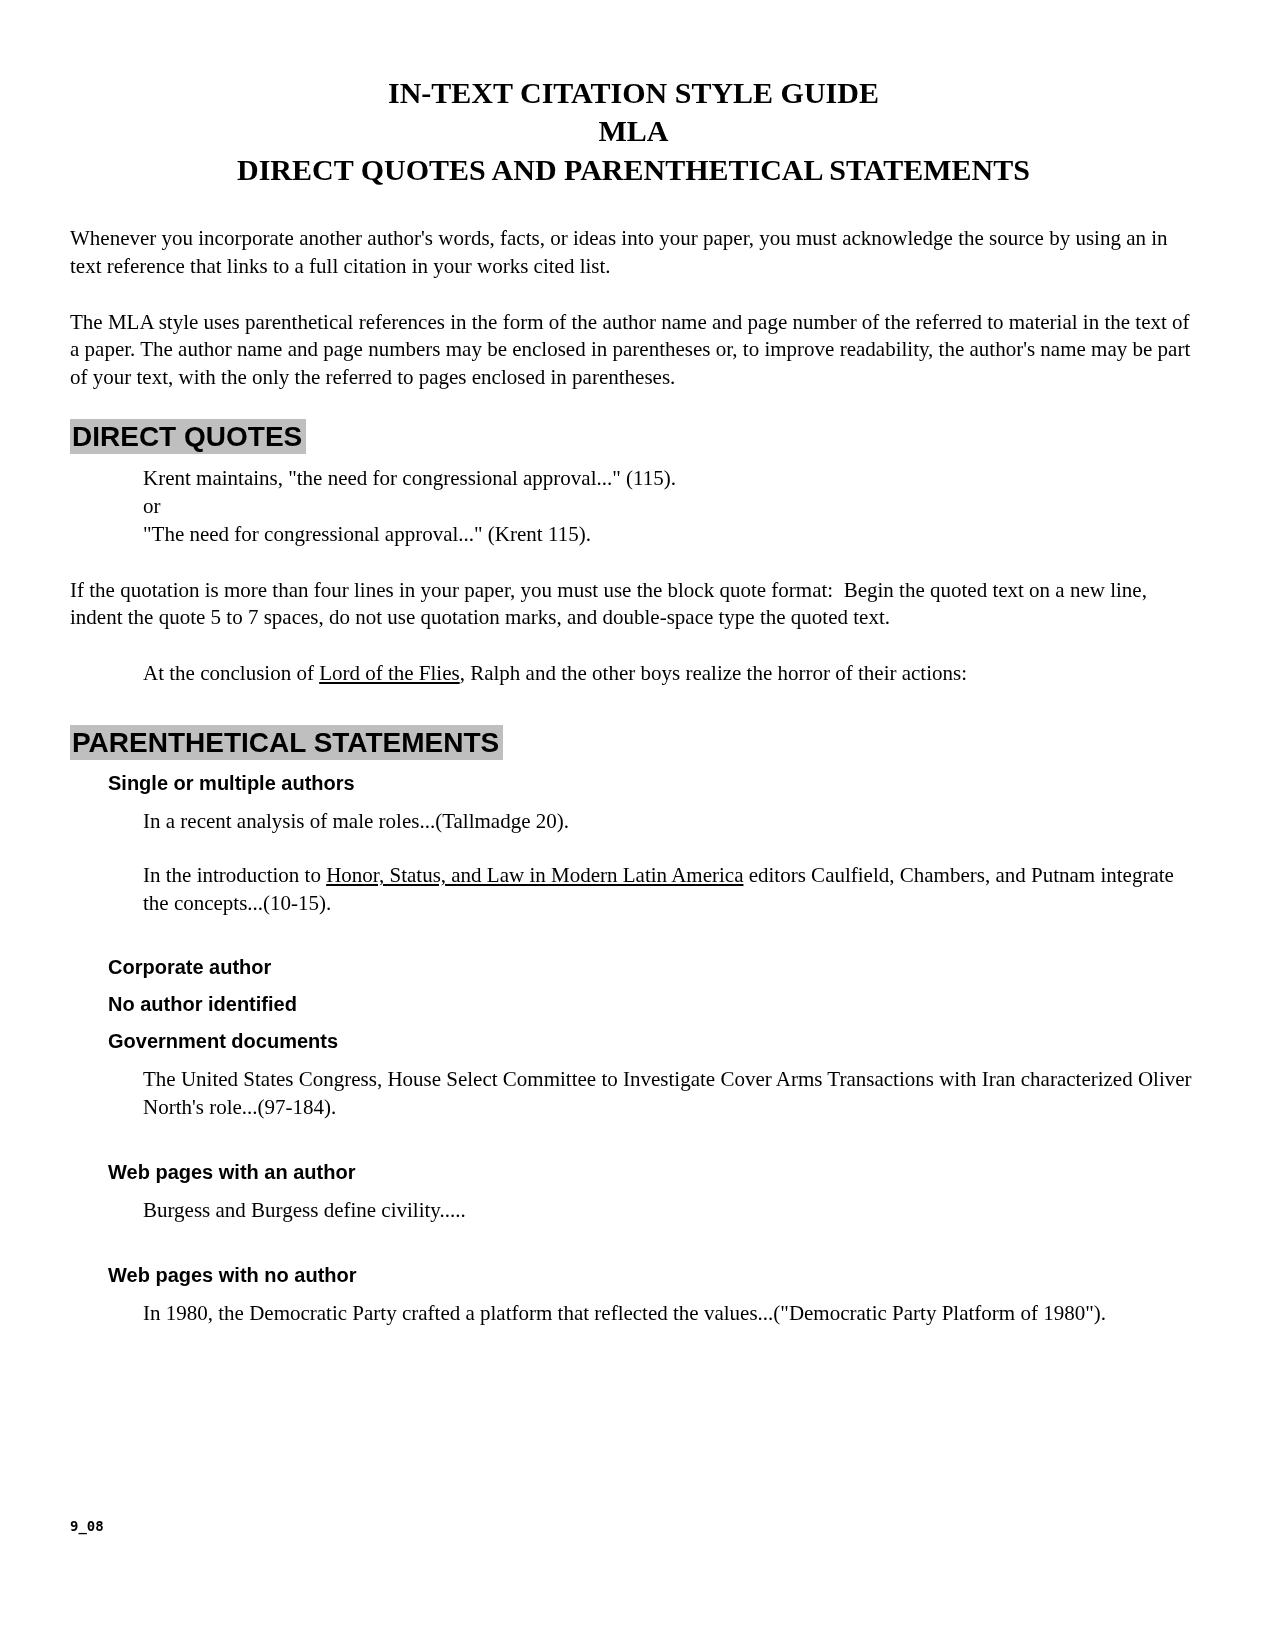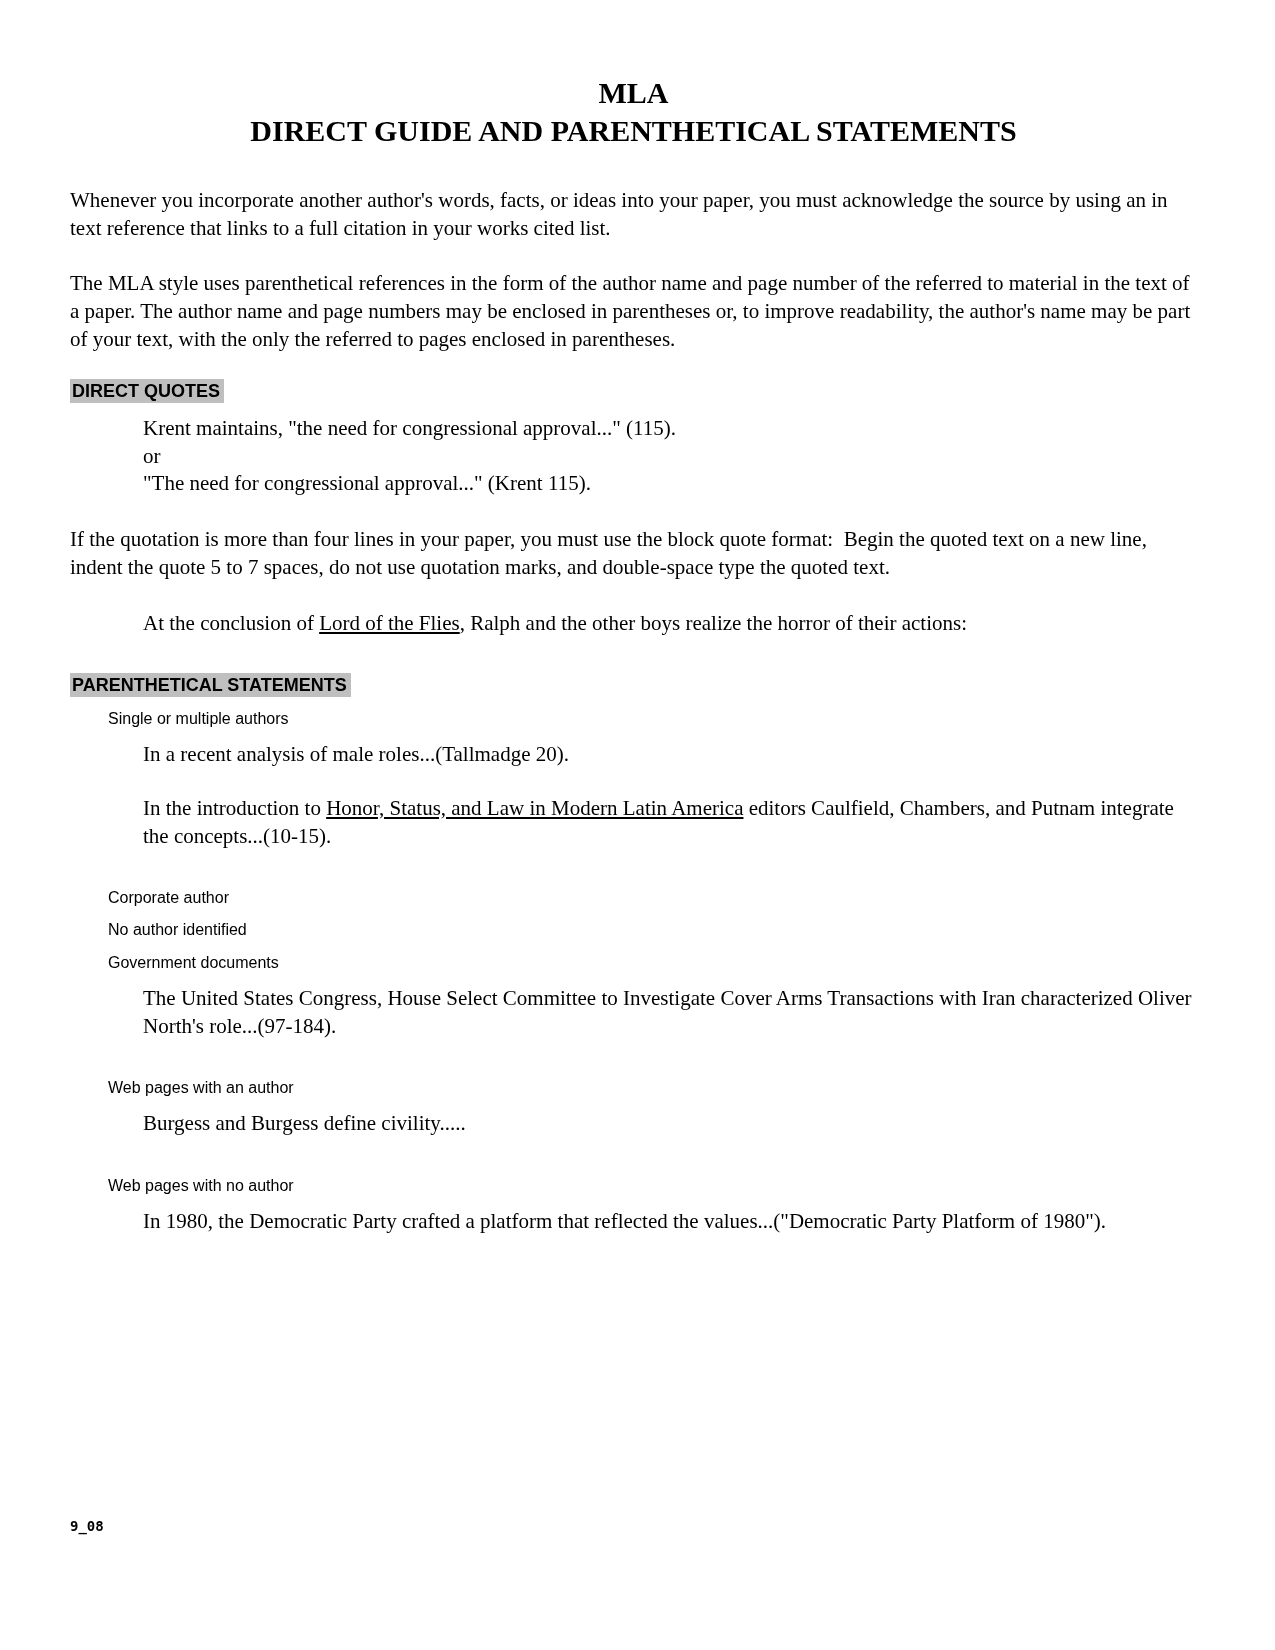--- a/index.html
+++ b/index.html
@@ -27,39 +27,39 @@
   }
   .body-par {
     font-size: 21px;
     line-height: 1.32;
     margin-bottom: 28px;
     white-space: pre-wrap;
   }
   .hl-heading {
     font-family: "Liberation Sans", sans-serif;
     font-weight: bold;
-    font-size: 18px;
+    font-size: 28px;
     line-height: 1.2;
     margin-bottom: 12px;
   }
   .hl-bg {
     background: #bfbfbf;
     padding: 2px 4px 2px 2px;
   }
   .example-block {
     margin-left: 73px;
     font-size: 21px;
     line-height: 1.32;
     margin-bottom: 28px;
   }
   .example-line { margin: 0; }
   .sub-heading {
     font-family: "Liberation Sans", sans-serif;
-    font-weight: normal;
-    font-size: 16px;
+    font-weight: bold;
+    font-size: 20px;
     line-height: 1.2;
     margin-left: 38px;
     margin-bottom: 13px;
   }
   .sub-example {
     margin-left: 73px;
     font-size: 21px;
     line-height: 1.32;
     margin-bottom: 26px;
   }
@@ -73,22 +73,23 @@
     font-weight: bold;
     font-size: 14px;
   }
 </style>
 </head>
 <body>
 
 <div class="page">
 
   <header class="doc-title">
+    <div>IN-TEXT CITATION STYLE GUIDE</div>
     <div>MLA</div>
-    <div>DIRECT GUIDE AND PARENTHETICAL STATEMENTS</div>
+    <div>DIRECT QUOTES AND PARENTHETICAL STATEMENTS</div>
   </header>
 
   <p class="body-par">Whenever you incorporate another author's words, facts, or ideas into your paper, you must acknowledge the source by using an in text reference that links to a full citation in your works cited list.</p>
 
   <p class="body-par">The MLA style uses parenthetical references in the form of the author name and page number of the referred to material in the text of a paper. The author name and page numbers may be enclosed in parentheses or, to improve readability, the author's name may be part of your text, with the only the referred to pages enclosed in parentheses.</p>
 
   <h2 class="hl-heading"><span class="hl-bg">DIRECT QUOTES</span></h2>
 
   <div class="example-block">
     <p class="example-line">Krent maintains, "the need for congressional approval..." (115).</p>

